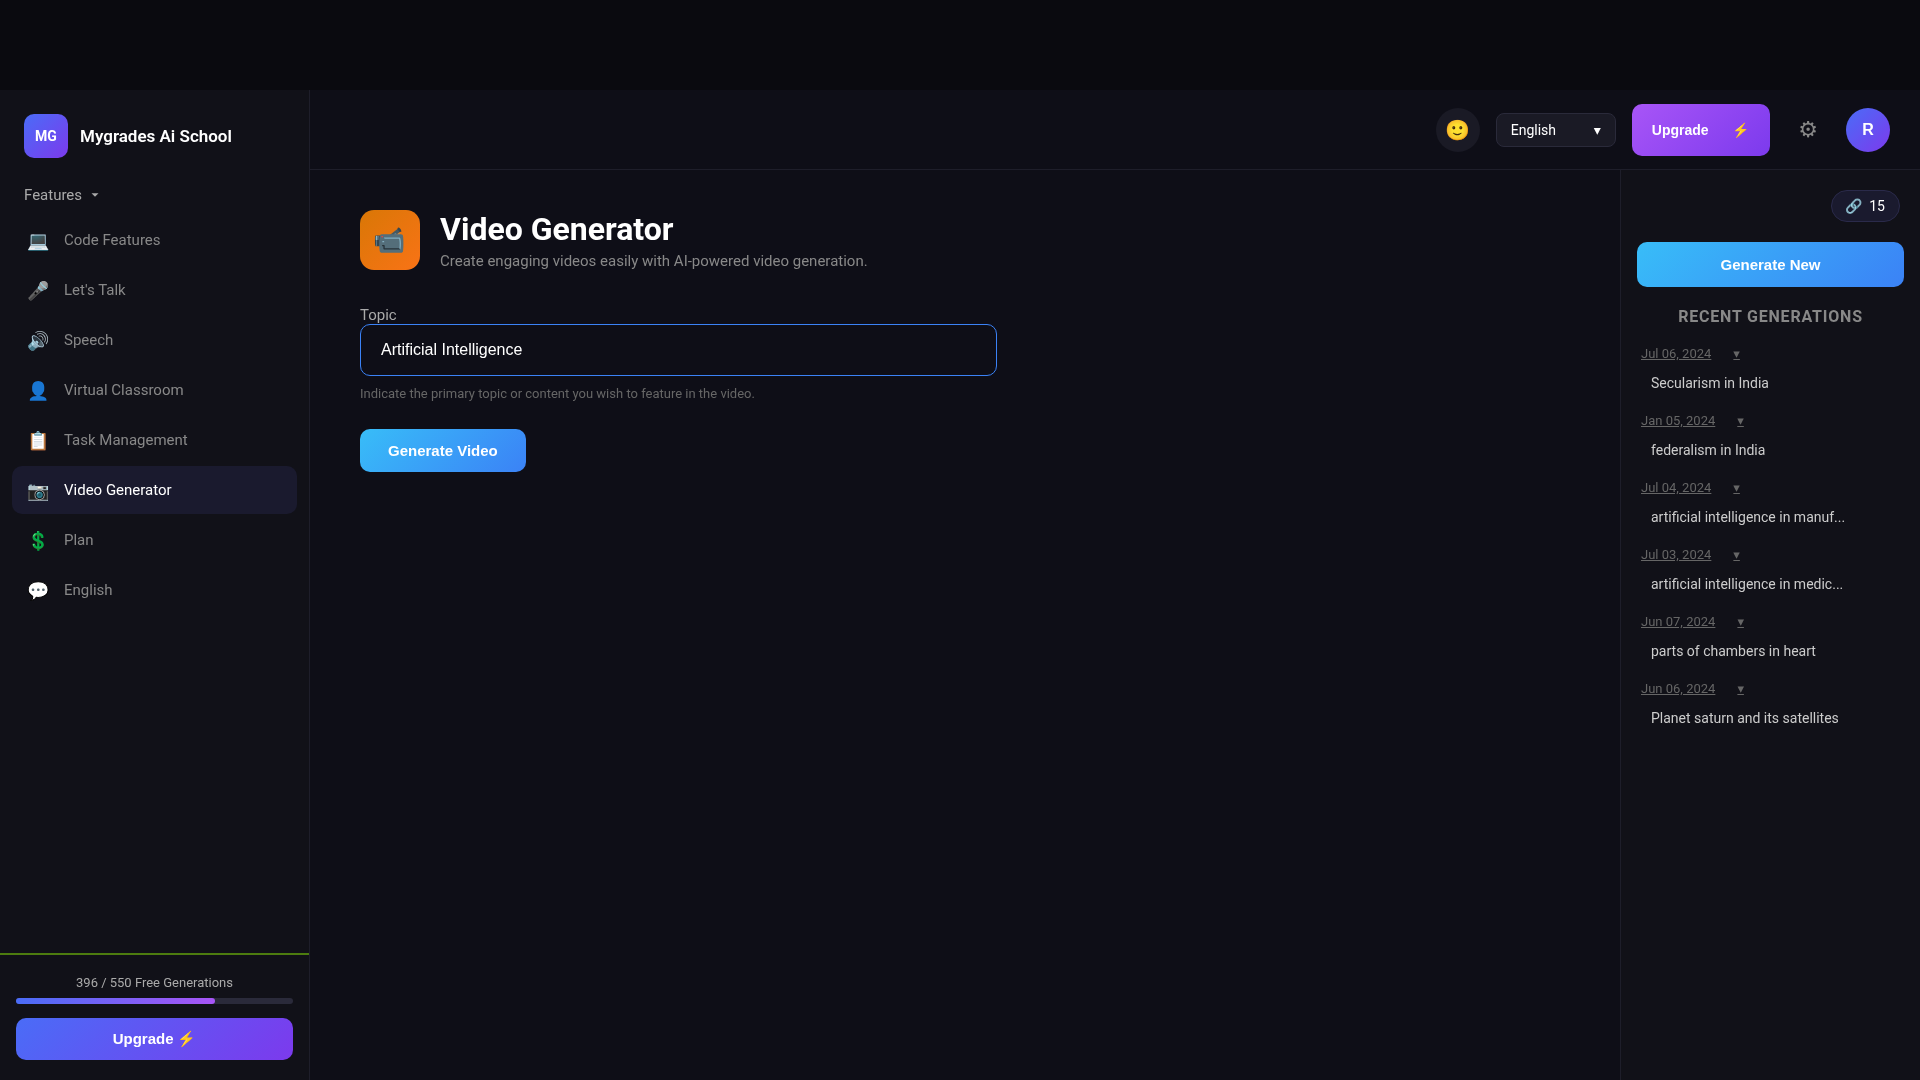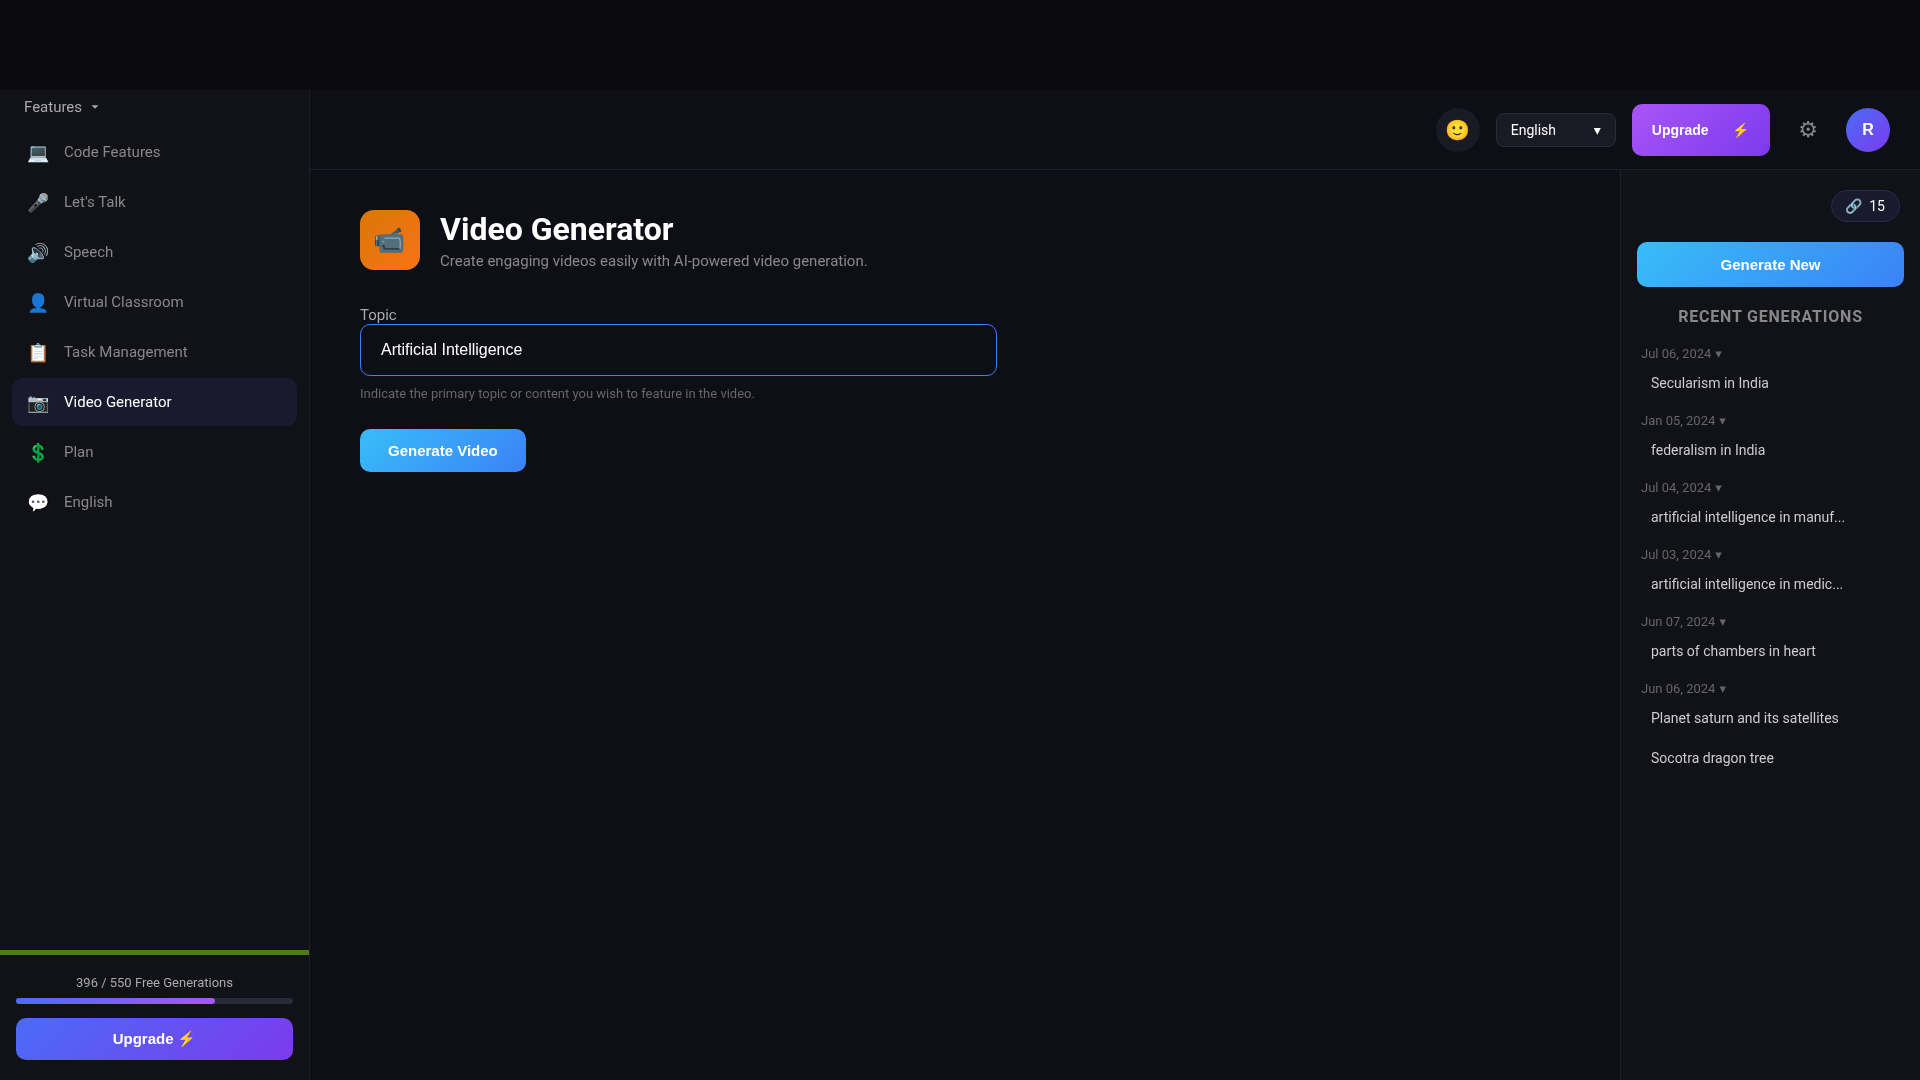--- a/index.html
+++ b/index.html
@@ -104,21 +104,21 @@
     .nav-item.code .icon { color: #888; }
     .nav-item.letstalk .icon { color: #888; }
     .nav-item.speech .icon { color: #888; }
     .nav-item.virtual .icon { color: #888; }
     .nav-item.task .icon { color: #888; }
     .nav-item.plan .icon { color: #888; }
     .nav-item.feedback .icon { color: #888; }
 
     .sidebar-bottom {
       padding: 20px 16px;
-      border-top: 5px solid #4d7c0f;
+      border-top: 2px solid #4d7c0f;
     }
     .generations-label {
       font-size: 13px;
       color: #aaa;
       margin-bottom: 8px;
       text-align: center;
     }
     .progress-bar-bg {
       background: #2a2a3a;
       height: 6px;
@@ -330,25 +330,26 @@
       flex: 1;
       overflow-y: auto;
       padding: 0 16px;
     }
     .recent-date-group {
       margin-bottom: 8px;
     }
     .recent-date {
       display: flex;
       align-items: center;
-      gap: 4px;
+      gap: 22px;
       font-size: 13px;
       color: #666;
       padding: 6px 4px;
       cursor: pointer;
+      text-decoration: underline;
     }
     .recent-item {
       font-size: 14px;
       color: #ccc;
       padding: 8px 8px 8px 12px;
       border-left: 2px solid transparent;
       cursor: pointer;
     }
     .credits-inline {
       display: flex;
@@ -369,20 +370,24 @@
     }
   </style>
 </head>
 <body>
 
 <div class="top-bar"></div>
 
 <div class="main-layout">
 
   <aside class="sidebar">
+    <div class="sidebar-logo">
+      <div class="logo-icon">MG</div>
+      <span class="logo-text">Mygrades Ai School</span>
+    </div>
     <div class="features-header">
       <span>Features</span>
       <svg viewBox="0 0 16 16" fill="currentColor">
           <path d="M4 6l4 4 4-4"></path>
         </svg>
     </div>
     <nav class="nav-items">
       <div class="nav-item code">
         <span class="icon">💻</span>
         <span>Code Features</span>
@@ -518,21 +523,18 @@
           </div>
 
           <div class="recent-date-group">
             <div class="recent-date">
               <span>Jun 06, 2024</span>
               <span>▾</span>
             </div>
             <div class="recent-item">Planet saturn and its satellites</div>
           </div>
 
-          <div class="recent-date-group">
-            <div class="recent-item">Socotra dragon tree</div>
-          </div>
 
         </div>
       </div>
     </div>
   </div>
 </div>
 
 </body></html>

